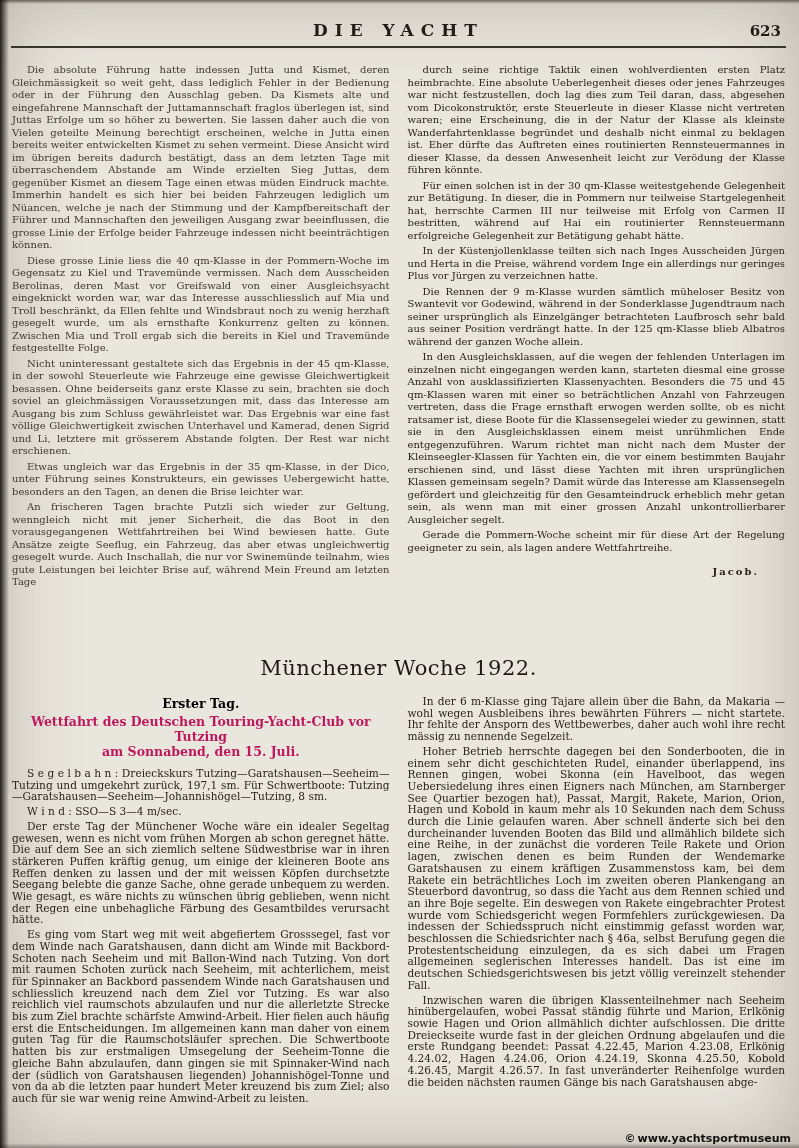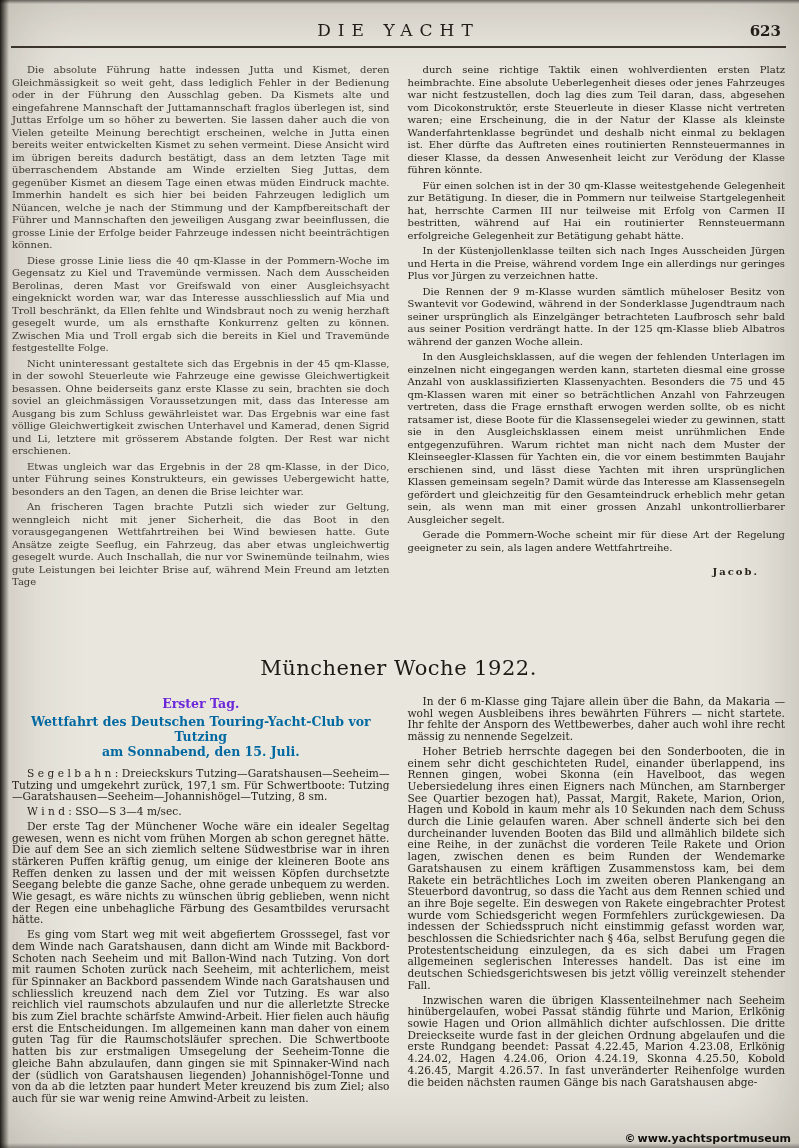--- a/index.html
+++ b/index.html
@@ -30,21 +30,21 @@
   .edge-bottom {
     position: absolute; left: 0; bottom: 0; right: 0; height: 5px; z-index: 6;
     background: linear-gradient(to top, rgba(18,15,11,.35), rgba(18,15,11,0));
     pointer-events: none;
   }
   .masthead {
     display: grid; grid-template-columns: 1fr auto 1fr;
     align-items: baseline; padding: 8px 8px 5px 8px;
   }
   .masthead h1 {
-    grid-column: 2; font-size: 17px; font-weight: normal;
+    grid-column: 2; font-size: 17px; font-weight: bold;
     letter-spacing: 7px; color: #221d16;
   }
   .pagenum { justify-self: end; font-size: 15px; font-weight: bold; color: #221d16; }
   .rule { border-top: 2px solid #3b342a; margin: 1px 3px 0 3px; }
   .two-col {
     display: grid; grid-template-columns: 1fr 1fr;
     column-gap: 18px; padding: 0 4px;
   }
   .sec-top { margin-top: 16px; min-height: 572px; }
   .para { text-align: justify; text-indent: 15px; margin-bottom: 3px; }
@@ -52,24 +52,24 @@
   .sec-top .col-l { color: #3f382e; }
   .sec-bottom .para { font-size: 10.6px; line-height: 11.7px; }
   .signature {
     text-align: right; text-indent: 0; padding-right: 26px;
     font-size: 11px; font-weight: bold; letter-spacing: 2px; margin-top: 12px;
   }
   .article-title {
     text-align: center; font-size: 21px; font-weight: normal;
     letter-spacing: .5px; margin: 20px 0 16px 0; color: #1e1913;
   }
-  .day-title { text-align: center; font-size: 12.5px; font-weight: bold; margin-bottom: 3px; color: #6d28d9; }
+  .day-title { text-align: center; font-size: 12.5px; font-weight: bold; margin-bottom: 3px; color: #000000; }
   .race-title {
     text-align: center; font-size: 12.5px; font-weight: bold;
-    white-space: pre-line; margin-bottom: 9px; color: #0369a1;
+    white-space: pre-line; margin-bottom: 9px; color: #be185d;
   }
   .watermark {
     position: absolute; right: 8px; bottom: 3px; z-index: 7;
     font-family: "DejaVu Sans", "Liberation Sans", sans-serif;
     font-size: 11px; font-weight: bold; color: #12100d;
     display: flex; align-items: center; gap: 2px;
   }
 </style>
 </head>
 <body>
@@ -84,21 +84,21 @@
     <h1>DIE YACHT</h1>
     <span class="pagenum">623</span>
   </header>
   <div class="rule"></div>
 
   <section class="two-col sec-top">
     <div class="col col-l">
         <p class="para">Die absolute Führung hatte indessen Jutta und Kismet, deren Gleichmässigkeit so weit geht, dass lediglich Fehler in der Bedienung oder in der Führung den Ausschlag geben. Da Kismets alte und eingefahrene Mannschaft der Juttamannschaft fraglos überlegen ist, sind Juttas Erfolge um so höher zu bewerten. Sie lassen daher auch die von Vielen geteilte Meinung berechtigt erscheinen, welche in Jutta einen bereits weiter entwickelten Kismet zu sehen vermeint. Diese Ansicht wird im übrigen bereits dadurch bestätigt, dass an dem letzten Tage mit überraschendem Abstande am Winde erzielten Sieg Juttas, dem gegenüber Kismet an diesem Tage einen etwas müden Eindruck machte. Immerhin handelt es sich hier bei beiden Fahrzeugen lediglich um Nüancen, welche je nach der Stimmung und der Kampfbereitschaft der Führer und Mannschaften den jeweiligen Ausgang zwar beeinflussen, die grosse Linie der Erfolge beider Fahrzeuge indessen nicht beeinträchtigen können.</p>
         <p class="para">Diese grosse Linie liess die 40 qm-Klasse in der Pommern-Woche im Gegensatz zu Kiel und Travemünde vermissen. Nach dem Ausscheiden Berolinas, deren Mast vor Greifswald von einer Ausgleichsyacht eingeknickt worden war, war das Interesse ausschliesslich auf Mia und Troll beschränkt, da Ellen fehlte und Windsbraut noch zu wenig herzhaft gesegelt wurde, um als ernsthafte Konkurrenz gelten zu können. Zwischen Mia und Troll ergab sich die bereits in Kiel und Travemünde festgestellte Folge.</p>
         <p class="para">Nicht uninteressant gestaltete sich das Ergebnis in der 45 qm-Klasse, in der sowohl Steuerleute wie Fahrzeuge eine gewisse Gleichwertigkeit besassen. Ohne beiderseits ganz erste Klasse zu sein, brachten sie doch soviel an gleichmässigen Voraussetzungen mit, dass das Interesse am Ausgang bis zum Schluss gewährleistet war. Das Ergebnis war eine fast völlige Gleichwertigkeit zwischen Unterhavel und Kamerad, denen Sigrid und Li, letztere mit grösserem Abstande folgten. Der Rest war nicht erschienen.</p>
-        <p class="para">Etwas ungleich war das Ergebnis in der 28 qm-Klasse, in der Dico, unter Führung seines Konstrukteurs, ein gewisses Uebergewicht hatte, besonders an den Tagen, an denen die Brise leichter war.</p>
+        <p class="para">Etwas ungleich war das Ergebnis in der 35 qm-Klasse, in der Dico, unter Führung seines Konstrukteurs, ein gewisses Uebergewicht hatte, besonders an den Tagen, an denen die Brise leichter war.</p>
         <p class="para">An frischeren Tagen brachte Putzli sich wieder zur Geltung, wenngleich nicht mit jener Sicherheit, die das Boot in den vorausgegangenen Wettfahrtreihen bei Wind bewiesen hatte. Gute Ansätze zeigte Seeflug, ein Fahrzeug, das aber etwas ungleichwertig gesegelt wurde. Auch Inschallah, die nur vor Swinemünde teilnahm, wies gute Leistungen bei leichter Brise auf, während Mein Freund am letzten Tage</p>
       </div>
     <div class="col col-r">
       <div>
           <p class="para">durch seine richtige Taktik einen wohlverdienten ersten Platz heimbrachte. Eine absolute Ueberlegenheit dieses oder jenes Fahrzeuges war nicht festzustellen, doch lag dies zum Teil daran, dass, abgesehen vom Dicokonstruktör, erste Steuerleute in dieser Klasse nicht vertreten waren; eine Erscheinung, die in der Natur der Klasse als kleinste Wanderfahrtenklasse begründet und deshalb nicht einmal zu beklagen ist. Eher dürfte das Auftreten eines routinierten Rennsteuermannes in dieser Klasse, da dessen Anwesenheit leicht zur Verödung der Klasse führen könnte.</p>
           <p class="para">Für einen solchen ist in der 30 qm-Klasse weitestgehende Gelegenheit zur Betätigung. In dieser, die in Pommern nur teilweise Startgelegenheit hat, herrschte Carmen III nur teilweise mit Erfolg von Carmen II bestritten, während auf Hai ein routinierter Rennsteuermann erfolgreiche Gelegenheit zur Betätigung gehabt hätte.</p>
           <p class="para">In der Küstenjollenklasse teilten sich nach Inges Ausscheiden Jürgen und Herta in die Preise, während vordem Inge ein allerdings nur geringes Plus vor Jürgen zu verzeichnen hatte.</p>
           <p class="para">Die Rennen der 9 m-Klasse wurden sämtlich müheloser Besitz von Swantevit vor Godewind, während in der Sonderklasse Jugendtraum nach seiner ursprünglich als Einzelgänger betrachteten Laufbrosch sehr bald aus seiner Position verdrängt hatte. In der 125 qm-Klasse blieb Albatros während der ganzen Woche allein.</p>
           <p class="para">In den Ausgleichsklassen, auf die wegen der fehlenden Unterlagen im einzelnen nicht eingegangen werden kann, starteten diesmal eine grosse Anzahl von ausklassifizierten Klassenyachten. Besonders die 75 und 45 qm-Klassen waren mit einer so beträchtlichen Anzahl von Fahrzeugen vertreten, dass die Frage ernsthaft erwogen werden sollte, ob es nicht ratsamer ist, diese Boote für die Klassensegelei wieder zu gewinnen, statt sie in den Ausgleichsklassen einem meist unrühmlichen Ende entgegenzuführen. Warum richtet man nicht nach dem Muster der Kleinseegler-Klassen für Yachten ein, die vor einem bestimmten Baujahr erschienen sind, und lässt diese Yachten mit ihren ursprünglichen Klassen gemeinsam segeln? Damit würde das Interesse am Klassensegeln gefördert und gleichzeitig für den Gesamteindruck erheblich mehr getan sein, als wenn man mit einer grossen Anzahl unkontrollierbarer Ausgleicher segelt.</p>
           <p class="para">Gerade die Pommern-Woche scheint mir für diese Art der Regelung geeigneter zu sein, als lagen andere Wettfahrtreihe.</p>

